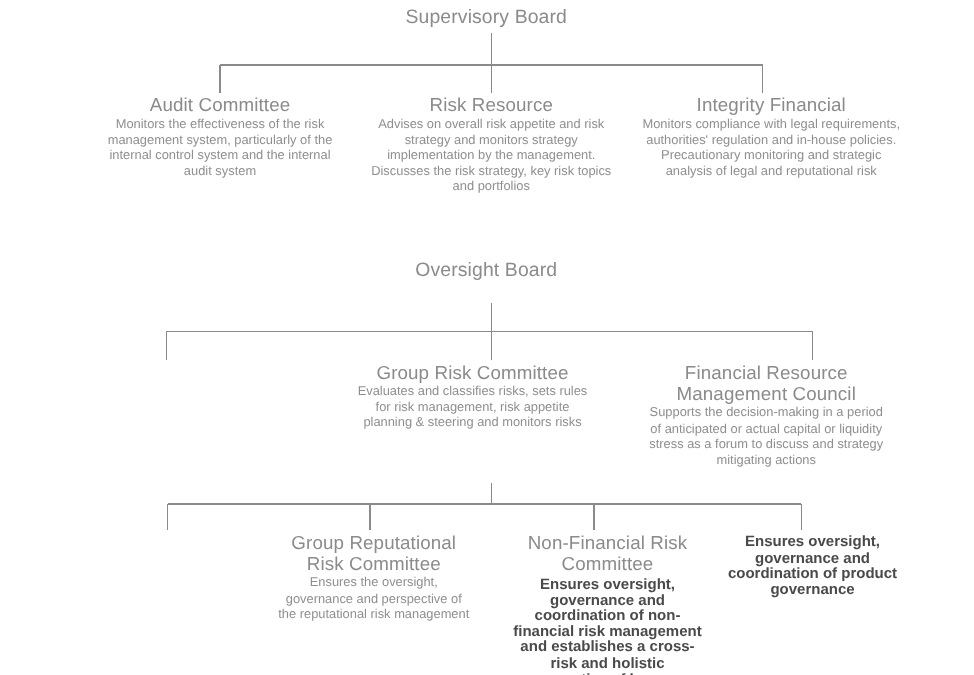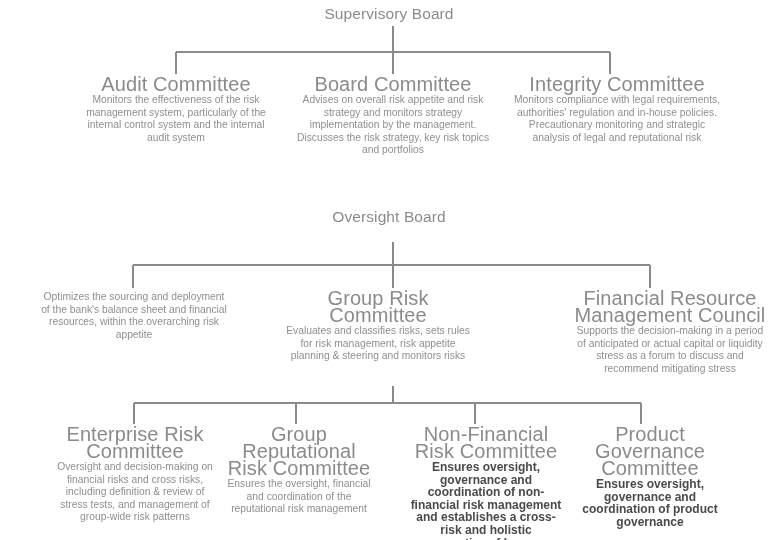--- a/index.html
+++ b/index.html
@@ -29,21 +29,21 @@
     pointer-events: none;
   }
   .node {
     position: absolute;
     box-sizing: border-box;
     text-align: center;
   }
   .node-title {
     display: block;
     color: #8b8b8b;
-    font-size: 20px;
+    font-size: 15px;
     font-weight: 400;
     line-height: 17px;
     letter-spacing: 0.1px;
   }
   .node-title.big {
     font-size: 15.5px;
     line-height: 19px;
   }
   .node-subtitle {
     display: block;
@@ -73,21 +73,21 @@
   #node-management-board  { left: 239px; top: 207px; width: 300px; }
 
   
   #node-audit-committee     { left: 78px;  top: 76px; width: 196px; }
   #node-risk-committee      { left: 295px; top: 76px; width: 196px; }
   #node-integrity-committee { left: 513px; top: 76px; width: 208px; }
 
   
   #node-group-asset-liability-committee { left: 40px;  top: 290px; width: 188px; }
   #node-group-risk-committee            { left: 284px; top: 290px; width: 188px; }
-  #node-financial-resource-management-council { left: 572px; top: 290px; width: 196px; }
+  #node-financial-resource-management-council { left: 515px; top: 290px; width: 196px; }
 
   
   #node-enterprise-risk-committee    { left: 52px;  top: 426px; width: 166px; }
   #node-group-reputational-risk-committee { left: 222px; top: 426px; width: 154px; }
   #node-non-financial-risk-committee { left: 406px; top: 426px; width: 160px; }
   #node-product-governance-committee { left: 568px; top: 426px; width: 164px; }
 </style>
 </head>
 <body>
 
@@ -118,60 +118,54 @@
   <div class="node" id="node-supervisory-board">
     <span class="node-title big">Supervisory Board</span>
   </div>
 
   <div class="node" id="node-audit-committee">
     <span class="node-title">Audit Committee</span>
     <span class="node-desc">Monitors the effectiveness of the risk management system, particularly of the internal control system and the internal audit system</span>
   </div>
 
   <div class="node" id="node-risk-committee">
-    <span class="node-title">Board Committee</span>
+    <span class="node-title">Risk Resource</span>
     <span class="node-desc">Advises on overall risk appetite and risk strategy and monitors strategy implementation by the management. Discusses the risk strategy, key risk topics and portfolios</span>
   </div>
 
   <div class="node" id="node-integrity-committee">
-    <span class="node-title">Integrity Committee</span>
+    <span class="node-title">Integrity Financial</span>
     <span class="node-desc">Monitors compliance with legal requirements, authorities' regulation and in-house policies. Precautionary monitoring and strategic analysis of legal and reputational risk</span>
   </div>
 
   <div class="node" id="node-management-board">
     <span class="node-title big">Oversight Board</span>
   </div>
 
   <div class="node" id="node-group-asset-liability-committee">
-    <span class="node-desc">Optimizes the sourcing and deployment of the bank's balance sheet and financial resources, within the overarching risk appetite</span>
   </div>
 
   <div class="node" id="node-group-risk-committee">
     <span class="node-title">Group Risk Committee</span>
     <span class="node-desc">Evaluates and classifies risks, sets rules for risk management, risk appetite planning &amp; steering and monitors risks</span>
   </div>
 
   <div class="node" id="node-financial-resource-management-council">
     <span class="node-title">Financial Resource Management Council</span>
-    <span class="node-desc">Supports the decision-making in a period of anticipated or actual capital or liquidity stress as a forum to discuss and recommend mitigating stress</span>
+    <span class="node-desc">Supports the decision-making in a period of anticipated or actual capital or liquidity stress as a forum to discuss and strategy mitigating actions</span>
   </div>
 
-  <div class="node" id="node-enterprise-risk-committee">
-    <span class="node-title">Enterprise Risk Committee</span>
-    <span class="node-desc">Oversight and decision-making on financial risks and cross risks, including definition &amp; review of stress tests, and management of group-wide risk patterns</span>
-  </div>
 
   <div class="node" id="node-group-reputational-risk-committee">
     <span class="node-title">Group Reputational Risk Committee</span>
-    <span class="node-desc">Ensures the oversight, financial and coordination of the reputational risk management</span>
+    <span class="node-desc">Ensures the oversight, governance and perspective of the reputational risk management</span>
   </div>
 
   <div class="node" id="node-non-financial-risk-committee">
     <span class="node-title">Non-Financial Risk Committee</span>
     <span class="node-desc emph">Ensures oversight, governance and coordination of non-financial risk management and establishes a cross-risk and holistic perspective of key non-financial risks</span>
   </div>
 
   <div class="node" id="node-product-governance-committee">
-    <span class="node-title">Product Governance Committee</span>
     <span class="node-desc emph">Ensures oversight, governance and coordination of product governance</span>
   </div>
 
 </div>
 
 </body></html>

